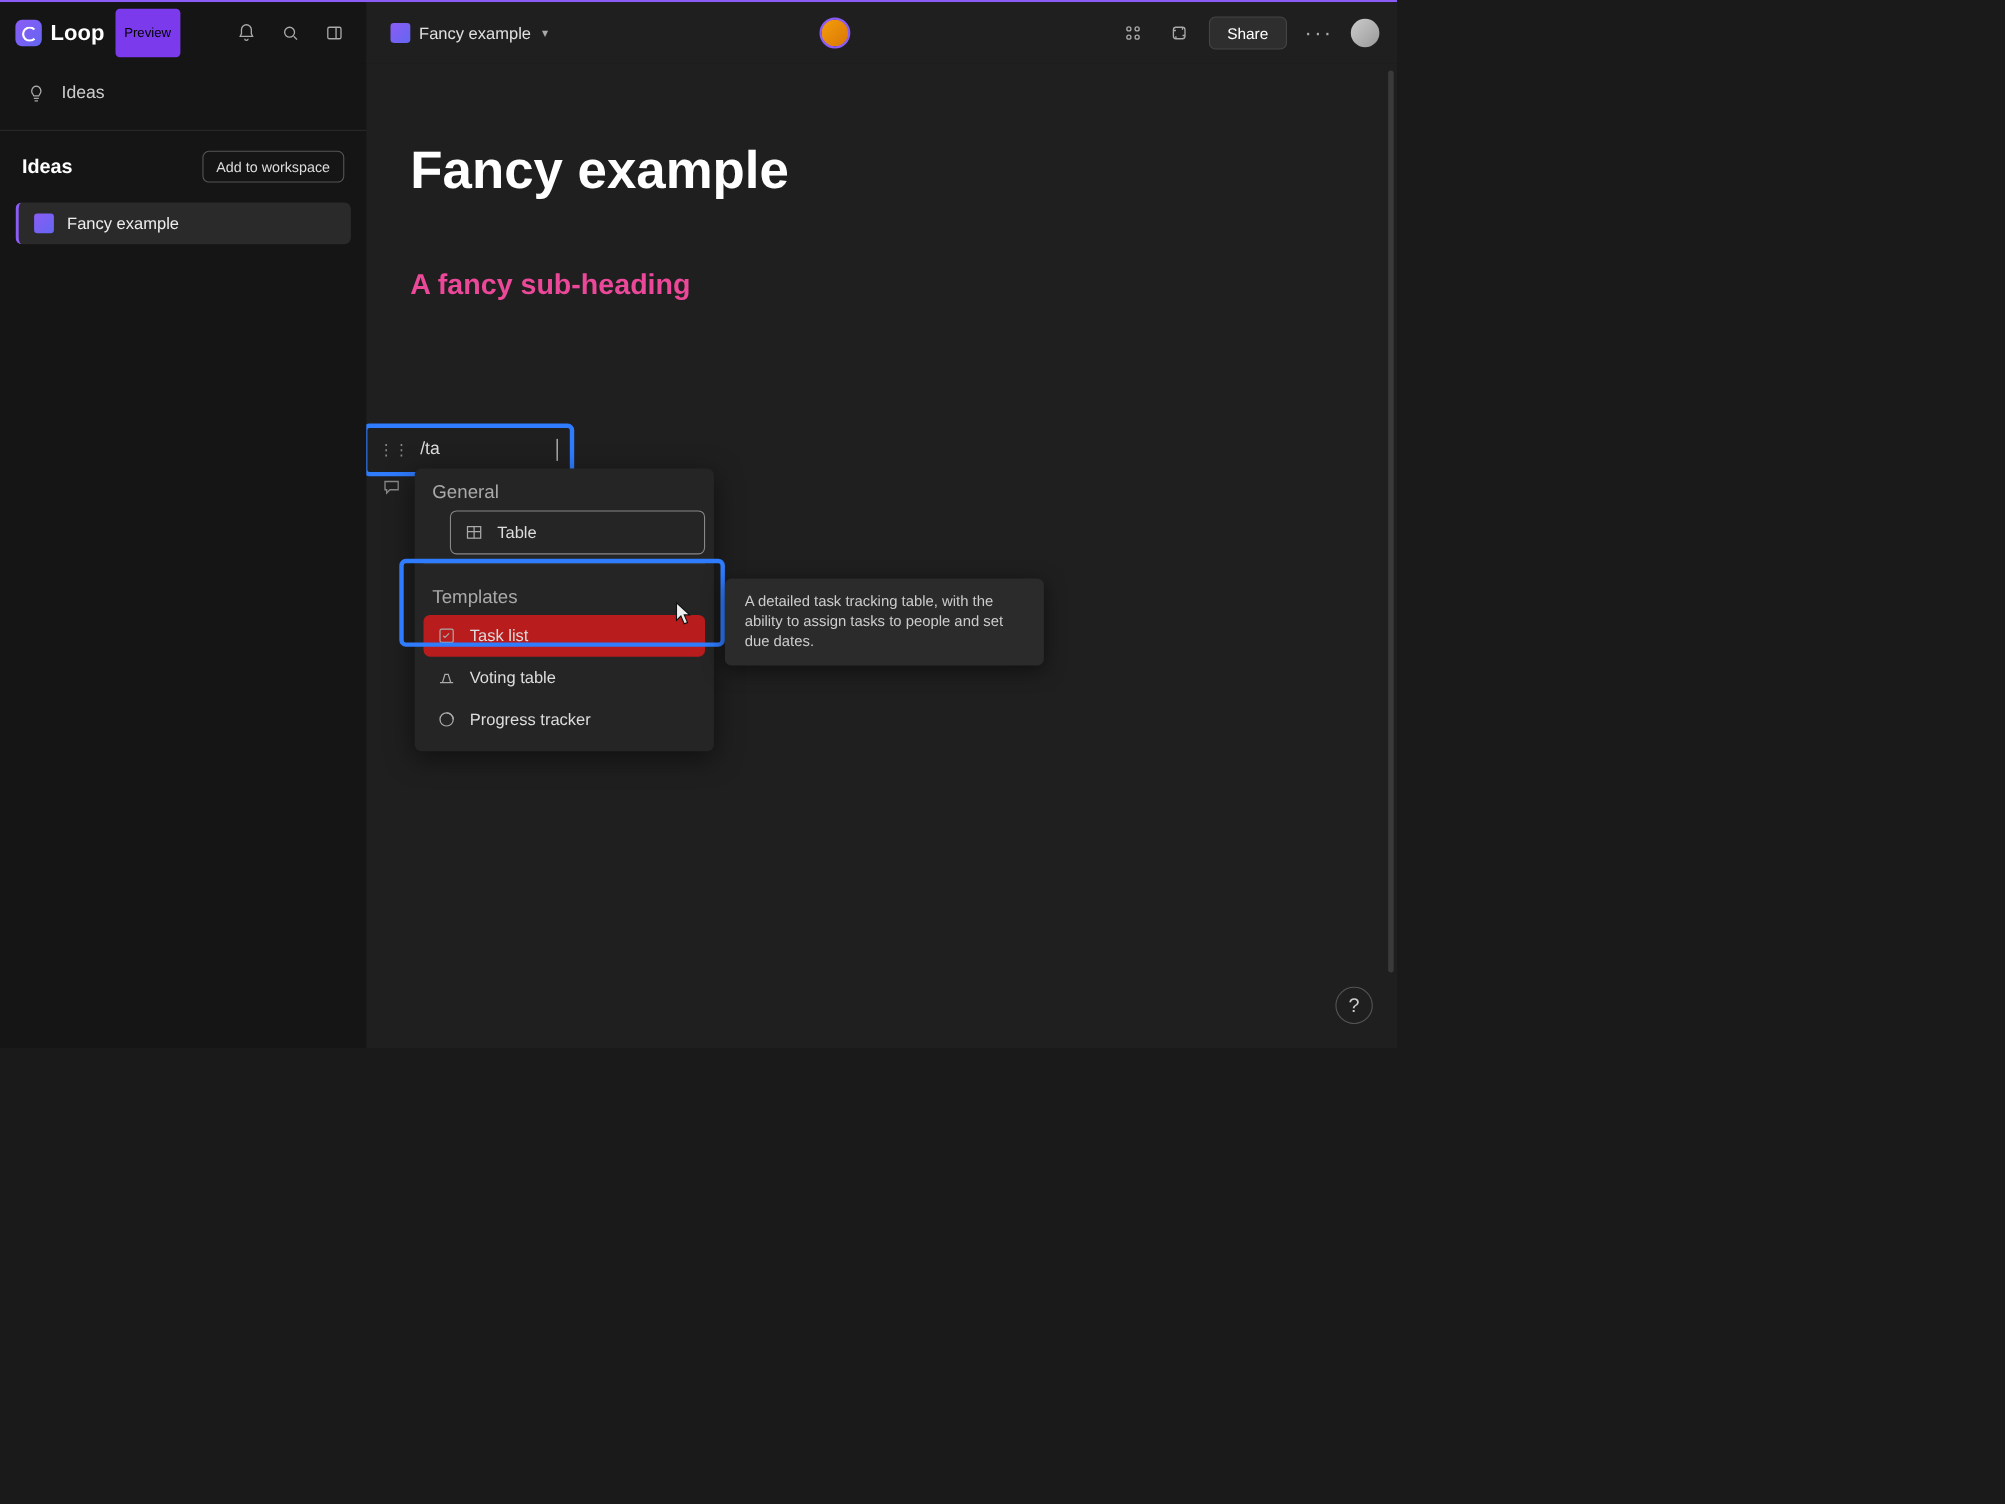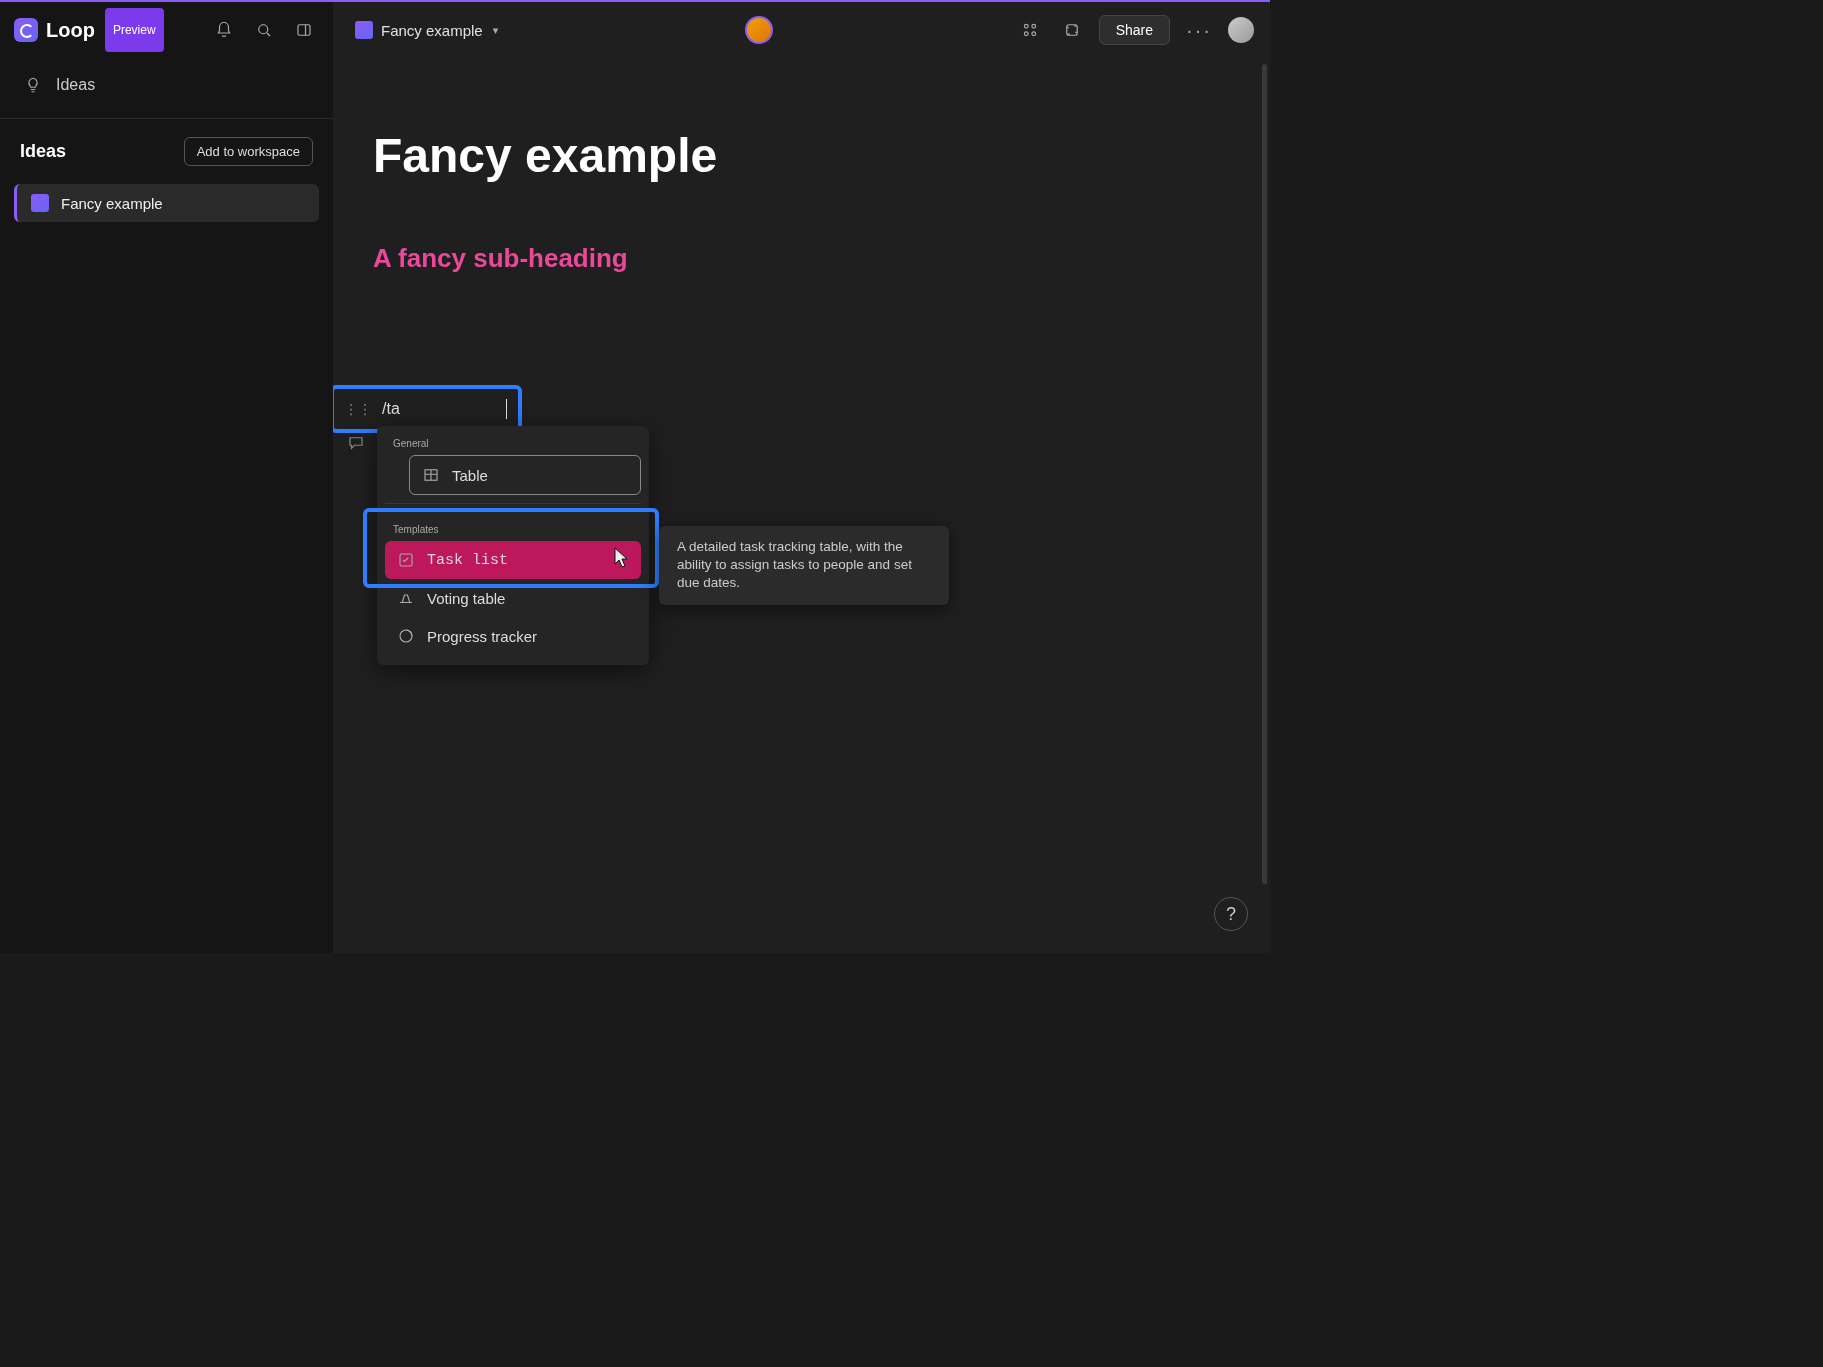--- a/index.html
+++ b/index.html
@@ -38,21 +38,21 @@
     border-radius: 6px;
     position: relative;
   }
   .logo-glyph::after{
     content:""; position:absolute; left:6px; top:6px;
     width:10px; height:10px; border:2px solid #fff; border-radius:50%;
     border-right-color:transparent;
   }
   .logo-text { font-weight:700; font-size:20px; color:#fff; }
   .badge-preview {
-    background:#7c3aed; color:#ffffff; font-size:12px;
+    background:#7c3aed; color:#000000; font-size:12px;
     padding:15px 8px; border-radius:4px; font-weight:500;
   }
   .topbar-left-spacer { flex:1; }
   .topbar-icon-btn {
     width:30px; height:30px; display:flex; align-items:center; justify-content:center;
     color:#aaa; cursor:pointer; border-radius:4px;
   }
 
   .topbar-right {
     flex:1;
@@ -190,36 +190,35 @@
     position:absolute;
     left:44px; top:368px;
     width:272px;
     background:#252525;
     border-radius:6px;
     padding-bottom:10px;
     box-shadow:0 6px 24px rgba(0,0,0,.5);
   }
   .dropdown-heading {
     padding:12px 16px 6px 16px;
-    font-size:10px; color:#aaa;
+    font-size:17px; color:#aaa;
   }
   .dropdown-item {
     margin:0 8px;
     padding:10px 12px;
     display:flex; align-items:center; gap:12px;
     color:#ddd; font-size:15px; border-radius:6px;
     cursor:pointer;
   }
   .dropdown-item.outlined {
     border:1px solid #888;
     margin-left:32px;
   }
   .dropdown-item:hover, .dropdown-item.hovered {
-    background:#be185d;
-    font-family:Liberation Mono, monospace;
+    background:#b91c1c;
   }
   .dropdown-sep {
     height:1px; background:#3a3a3a; margin:8px 8px;
   }
   .dropdown-item-icon {
     width:18px; height:18px; stroke:#aaa; fill:none; stroke-width:1.5;
   }
 
   
   .templates-callout {

